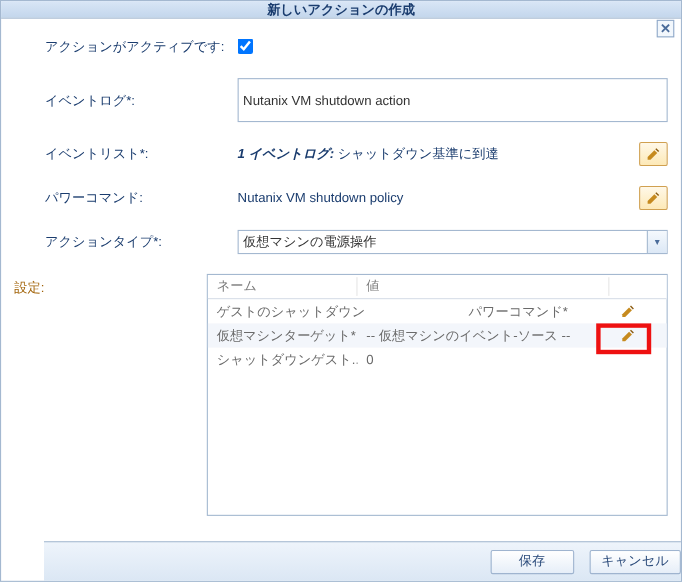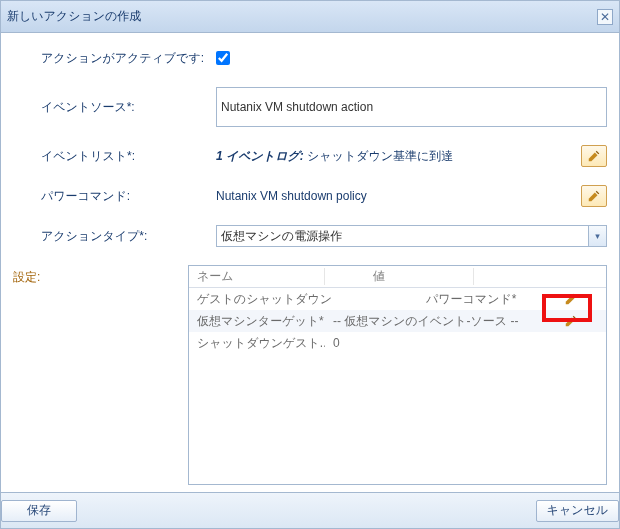--- a/index.html
+++ b/index.html
@@ -1,50 +1,50 @@
 <!DOCTYPE html>
 <html><head>
   <meta charset="utf-8">
   <style>
     * { box-sizing: border-box; margin: 0; padding: 0; font-family: Arial, sans-serif; font-size: 12px; }
     body { width: 620px; height: 529px; background: #fff; }
     .window { width: 620px; height: 529px; border: 1px solid #a4b8d0; position: relative; display: flex; flex-direction: column; }
-    .titlebar { background: linear-gradient(#d9e6f6, #c3d6ec); border-bottom: 1px solid #a4b8d0; height: 32px; display: flex; align-items: center; padding: 0 6px; color: #1a3c6e; font-weight: normal; }
+    .titlebar { background: linear-gradient(#d9e6f6, #c3d6ec); border-bottom: 1px solid #a4b8d0; height: 16px; display: flex; align-items: center; padding: 0 6px; color: #1a3c6e; font-weight: bold; flex-direction: column; }
     .titlebar .close { margin-left: auto; width: 16px; height: 16px; border: 1px solid #8fa8c8; background: #f2f7fc; display: flex; align-items: center; justify-content: center; cursor: pointer; color: #4a6b9a; font-size: 11px; }
     .content { flex: 1; padding: 14px 12px 0 12px; color: #1a3c6e; }
     .row { display: flex; align-items: center; margin-bottom: 18px; min-height: 22px; }
     .label { width: 175px; color: #1a3c6e; margin-left: 28px; }
     .field { flex: 1; display: flex; align-items: center; }
     .text-input { width: 100%; height: 40px; border: 1px solid #a4b8d0; padding: 0 4px; color: #333; }
     .select { width: 100%; height: 22px; border: 1px solid #a4b8d0; padding: 0 4px; color: #333; background: #fff; position: relative; display: flex; align-items: center; }
     .select .caret { position: absolute; right: 0; top: 0; width: 18px; height: 20px; border-left: 1px solid #a4b8d0; background: linear-gradient(#f5f9fd,#dce8f6); display: flex; align-items: center; justify-content: center; color: #4a6b9a; font-size: 9px; }
     .checkbox { width: 14px; height: 14px; }
     .pencil-btn { width: 26px; height: 22px; border: 1px solid #d0a050; background: linear-gradient(#fff8e8,#fde9b7); display: flex; align-items: center; justify-content: center; cursor: pointer; border-radius: 2px; margin-left: 8px; }
     .pencil-btn svg, .pencil-cell svg { width: 14px; height: 14px; }
     .static-text { color: #1a3c6e; }
     .bold { font-weight: bold; font-style: italic; }
     .settings-row { display: flex; align-items: flex-start; }
     .settings-label { width: 175px; color: #a16207; padding-top: 4px; }
     .grid { flex: 1; border: 1px solid #a4b8d0; height: 220px; background: #fff; }
-    .grid-header { display: flex; background: #fff; border-bottom: 1px solid #d8dee8; color: #7a7a7a; height: 22px; align-items: center; gap: 40px; }
+    .grid-header { display: flex; background: #fff; border-bottom: 1px solid #d8dee8; color: #7a7a7a; height: 22px; align-items: center; }
     .grid-header .col { padding: 0 8px; }
     .grid-header .col1 { width: 136px; border-right: 1px solid #e6e6e6; }
     .grid-header .col2 { flex: 1; border-right: 1px solid #e6e6e6; }
     .grid-header .col3 { width: 34px; border-right: 1px solid #e6e6e6; }
     .grid-header .col4 { width: 18px; }
     .grid-row { display: flex; height: 22px; align-items: center; color: #6a6a6a; }
     .grid-row.alt { background: #f3f6fb; }
     .grid-row .cell { padding: 0 8px; white-space: nowrap; overflow: hidden; }
     .grid-row .cell1 { width: 136px; }
     .grid-row .cell2 { flex: 1; }
     .grid-row .cell3 { width: 34px; display: flex; align-items: center; justify-content: center; }
     .grid-row .cell4 { width: 18px; }
     .pencil-cell { cursor: pointer; display: flex; align-items: center; justify-content: center; }
     .red-box { position: absolute; border: 4px solid #e11; pointer-events: none; }
-    .footer { height: 36px; border-top: 1px solid #a4b8d0; background: linear-gradient(#eef4fb, #dbe7f4); display: flex; align-items: center; justify-content: space-between; gap: 14px; }
+    .footer { height: 36px; border-top: 1px solid #a4b8d0; background: linear-gradient(#eef4fb, #dbe7f4); display: flex; align-items: center; justify-content: flex-end; gap: 14px; margin-left: 39px; }
     .btn { min-width: 76px; height: 22px; border: 1px solid #9fb4cf; background: linear-gradient(#fff,#e6eef8); border-radius: 2px; color: #2a4a7a; display: flex; align-items: center; justify-content: center; cursor: pointer; padding: 0 10px; }
   </style>
 </head>
 <body>
 
 <div class="window">
   <div class="titlebar">
     <span>新しいアクションの作成</span>
     <div class="close">
       <span>✕</span>
@@ -54,21 +54,21 @@
   <div class="content">
 
     <div class="row">
       <div class="label">アクションがアクティブです:</div>
       <div class="field">
         <input type="checkbox" class="checkbox" checked="" style="">
       </div>
     </div>
 
     <div class="row">
-      <div class="label">イベントソース*:</div>
+      <div class="label">イベントログ*:</div>
       <div class="field">
         <input type="text" class="text-input" value="Nutanix VM shutdown action" style="">
       </div>
     </div>
 
     <div class="row">
       <div class="label">イベントリスト*:</div>
       <div class="field">
         <span class="static-text">
           <span class="bold">1 イベントログ:</span><span> シャットダウン基準に到達</span>

